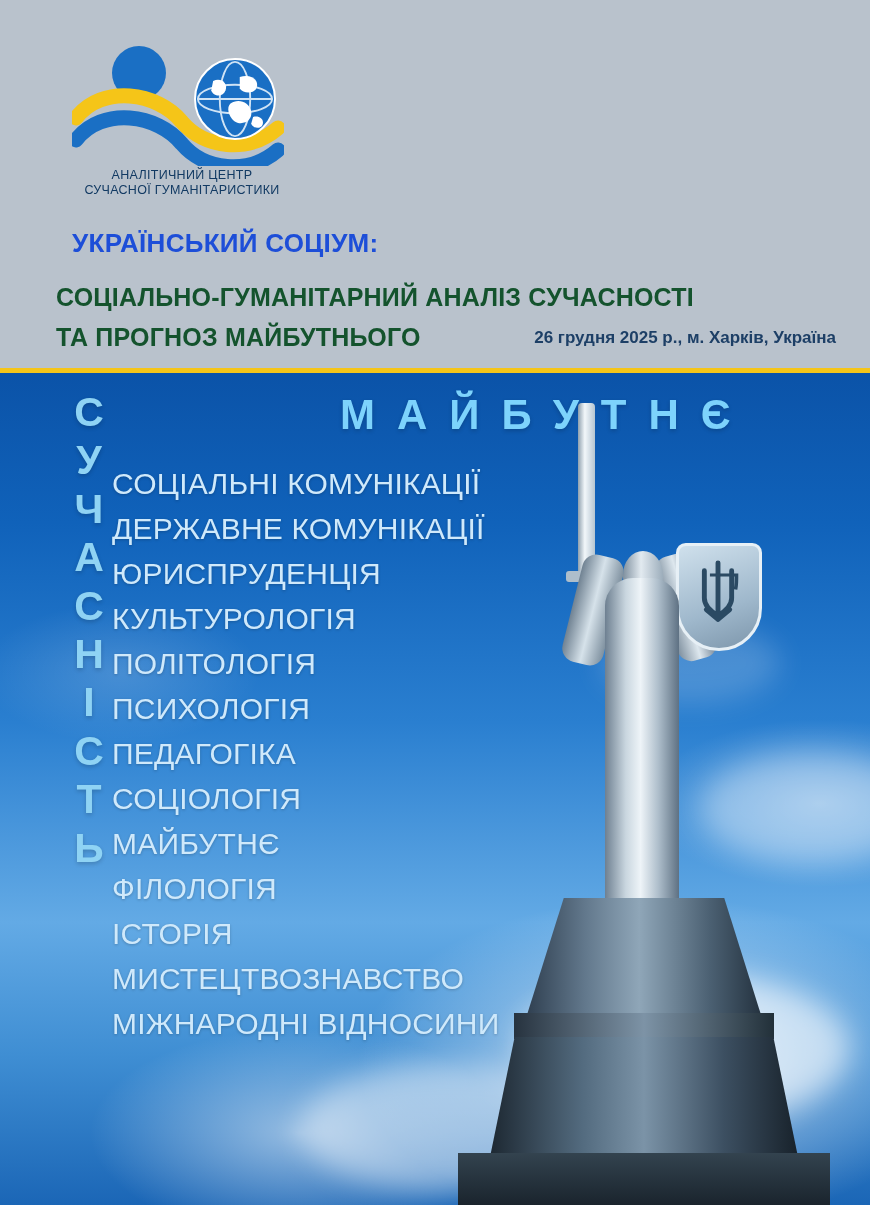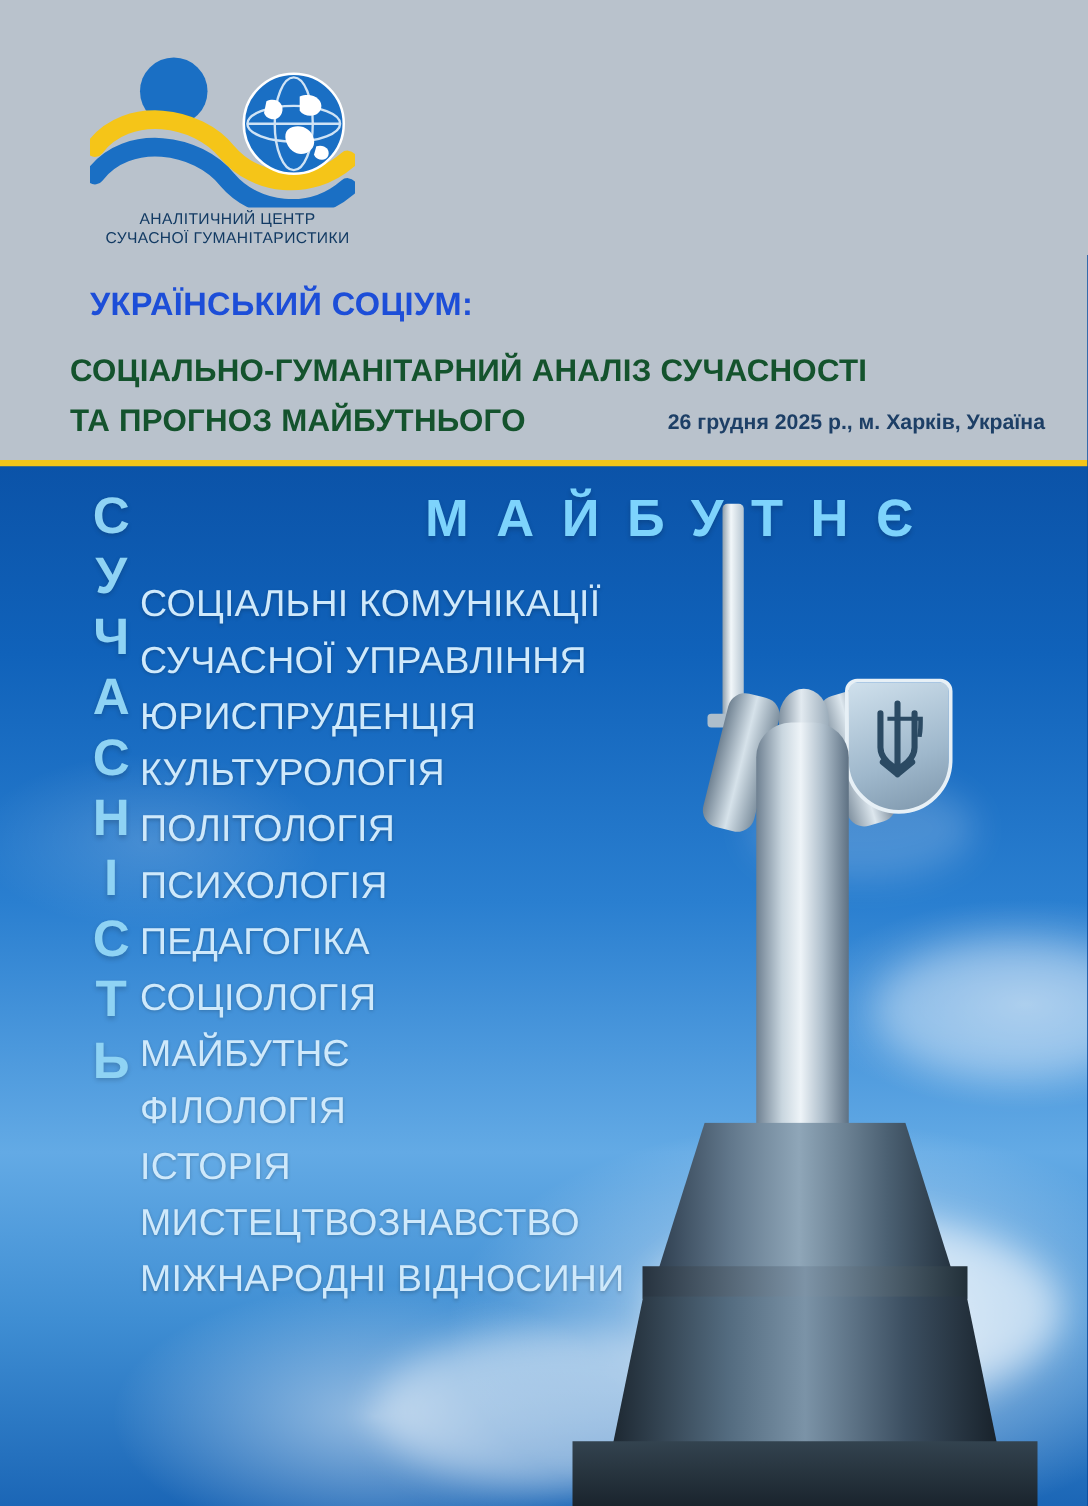--- a/index.html
+++ b/index.html
@@ -416,21 +416,21 @@
         <div>І</div>
         <div>С</div>
         <div>Т</div>
         <div>Ь</div>
       </div>
 
     <div class="horizontal-word" id="horizontal-word">МАЙБУТНЄ</div>
 
     <div class="topics" id="topic-list">
         <div class="topic">СОЦІАЛЬНІ КОМУНІКАЦІЇ</div>
-        <div class="topic">СУЧАСНОЇ УПРАВЛІННЯ</div>
+        <div class="topic">ДЕРЖАВНЕ КОМУНІКАЦІЇ</div>
         <div class="topic">ЮРИСПРУДЕНЦІЯ</div>
         <div class="topic">КУЛЬТУРОЛОГІЯ</div>
         <div class="topic">ПОЛІТОЛОГІЯ</div>
         <div class="topic">ПСИХОЛОГІЯ</div>
         <div class="topic">ПЕДАГОГІКА</div>
         <div class="topic">СОЦІОЛОГІЯ</div>
         <div class="topic">МАЙБУТНЄ</div>
         <div class="topic">ФІЛОЛОГІЯ</div>
         <div class="topic">ІСТОРІЯ</div>
         <div class="topic">МИСТЕЦТВОЗНАВСТВО</div>

